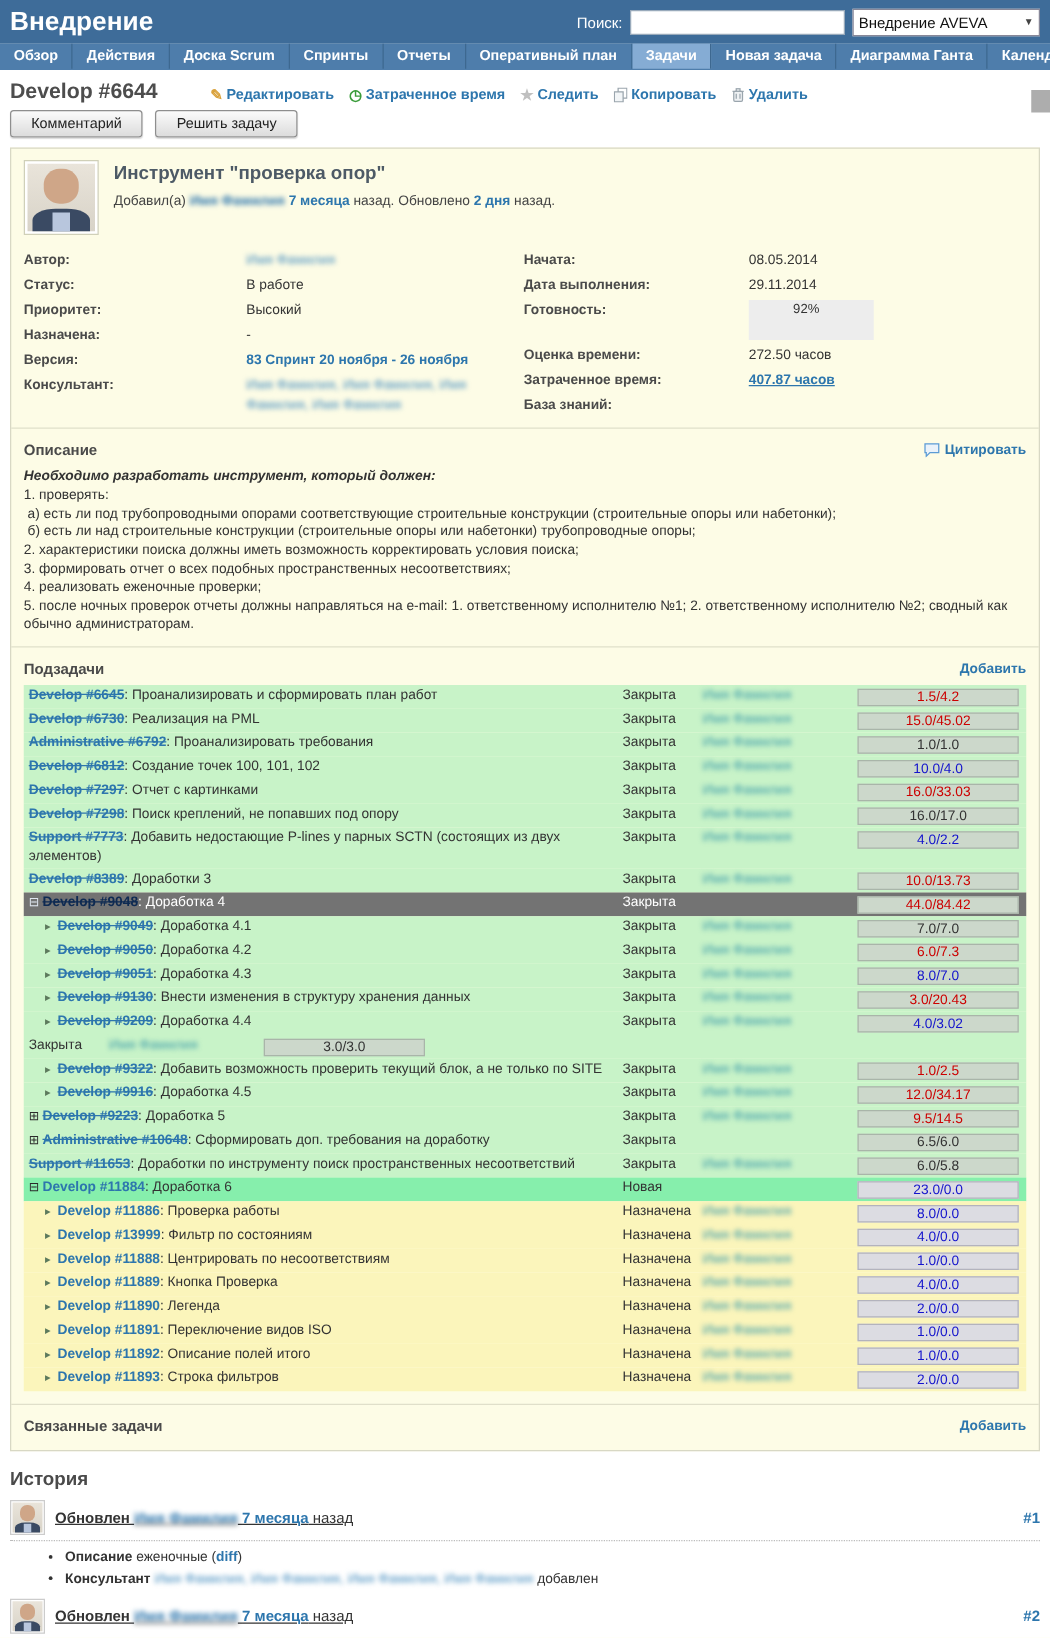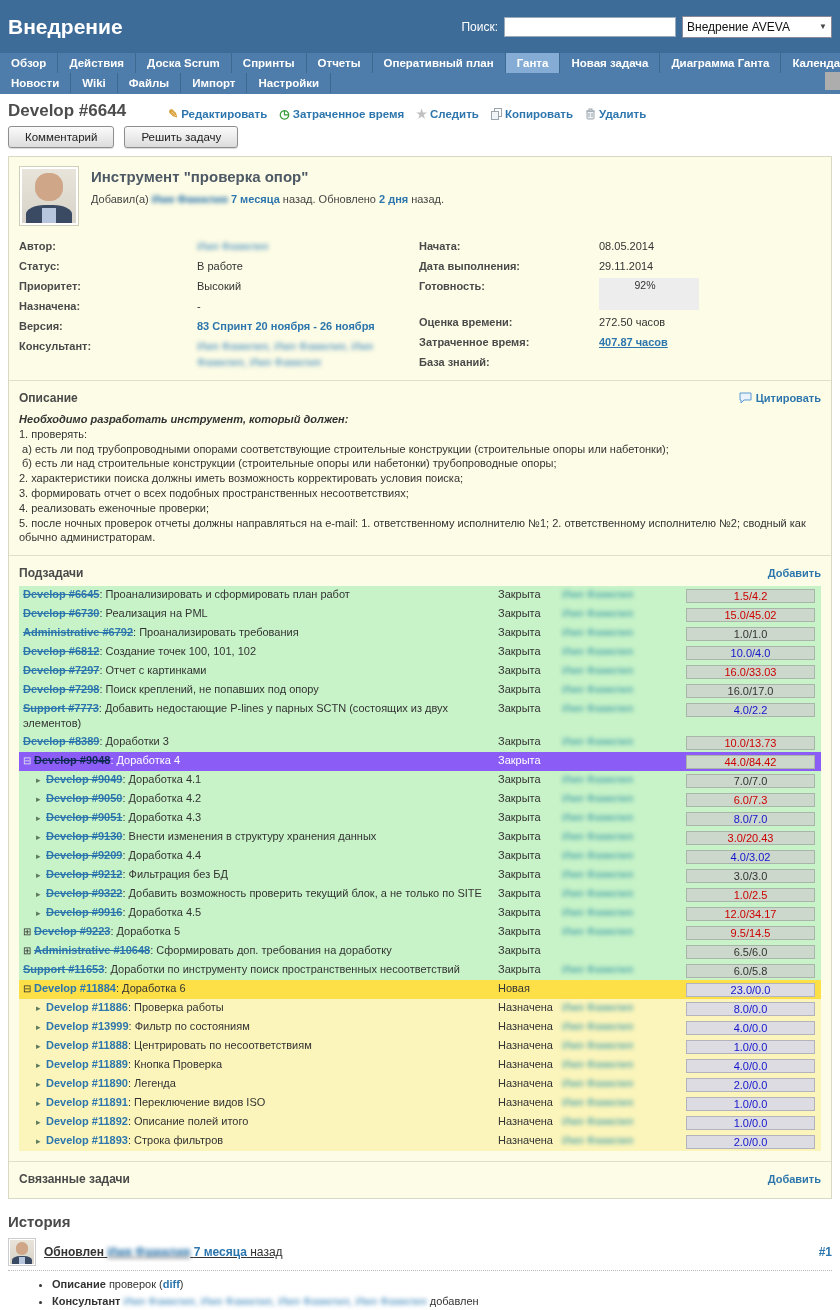--- a/index.html
+++ b/index.html
@@ -2,21 +2,21 @@
 <html><head>
 <meta charset="utf-8">
 <style>
   * { margin:0; padding:0; box-sizing:border-box; }
   html,body { width:840px; height:1310px; overflow:hidden; background:#fff;
     font-family:"Liberation Sans", sans-serif; }
   body { position:relative; font-size:11px; color:#333; }
   a { text-decoration:none; cursor:pointer; }
 
   
-  .hdr { background:#3e6c99; height:53px; display:flex; align-items:center; padding:0 8px; }
+  .hdr { background:#3e6c99; height:35px; display:flex; align-items:center; padding:0 8px; }
   .app-title { color:#fff; font-weight:bold; font-size:21px; flex:0 0 auto; }
   .hdr-right { margin-left:auto; display:flex; align-items:center; gap:6px; }
   .search-label { color:#fff; font-size:12px; }
   .search-input { width:172px; height:20px; border:1px solid #9ab; background:#fff; font-size:12px; padding:0 4px; }
   .proj-select { width:150px; height:22px; background:#fff; border:1px solid #889; font-size:12px;
     display:flex; align-items:center; padding:0 4px; color:#111; }
   .proj-select .caret { margin-left:auto; font-size:8px; color:#444; }
 
   
   .nav { background:#4e7dab; padding:0 0 1px 0; }
@@ -73,22 +73,22 @@
   .sechead a { margin-left:auto; color:#2d76ad; font-weight:bold; display:flex; align-items:center; gap:4px; }
 
   .desc { margin-top:7px; color:#333; line-height:14.8px; }
   .desc .lead { font-weight:bold; font-style:italic; }
 
   
   .subtasks { margin-top:6px; }
   .srow { display:flex; align-items:flex-start; padding:1px 4px 2px 4px; min-height:18px; }
   .srow.g  { background:#c8f3c8; }
   .srow.y  { background:#fbf5bb; }
-  .srow.po { background:#fde047; }
-  .srow.sel{ background:#8b5cf6; color:#fff; }
+  .srow.po { background:#86efac; }
+  .srow.sel{ background:#737373; color:#fff; }
   .scell-sub { flex:1 1 auto; padding-right:6px; line-height:15px; }
   .scell-status { flex:0 0 64px; line-height:15px; }
   .scell-asg { flex:0 0 122px; line-height:15px; }
   .scell-hours { flex:0 0 133px; display:flex; justify-content:center; }
   .hcell { width:129px; height:14px; margin-top:2px; background:#ccd8cb; border:1px solid #a9b5a9;
     text-align:center; font-size:11px; line-height:12.5px; }
   .y .hcell, .po .hcell { background:#dcdce2; border-color:#b3b3bd; }
   .sel .hcell { background:#ccd8cb; }
   .hr { color:#cc0000; } .hb { color:#1414cc; } .hk { color:#333; }
   .tid { font-weight:bold; color:#2d76ad; }
@@ -130,31 +130,24 @@
 </div>
 
 <div class="nav">
   <div class="nav-row" id="nav-row-0">
       <a class="tab">Обзор</a>
       <a class="tab">Действия</a>
       <a class="tab">Доска Scrum</a>
       <a class="tab">Спринты</a>
       <a class="tab">Отчеты</a>
       <a class="tab">Оперативный план</a>
-      <a class="tab active">Ганта</a>
+      <a class="tab active">Задачи</a>
       <a class="tab">Новая задача</a>
       <a class="tab">Диаграмма Ганта</a>
       <a class="tab">Календарь</a>
-    </div>
-  <div class="nav-row" id="nav-row-1">
-      <a class="tab">Новости</a>
-      <a class="tab">Wiki</a>
-      <a class="tab">Файлы</a>
-      <a class="tab">Импорт</a>
-      <a class="tab">Настройки</a>
     </div>
 </div>
 <div class="scroll-thumb"></div>
 
 <div class="content">
   <div class="title-row">
     <div class="page-title">Develop #6644</div>
     <div class="actions" id="actions">
         <a>
           <span class="aicon" style="color: rgb(217, 161, 58);">✎</span>
@@ -373,21 +366,20 @@
         </div>
         <div class="srow g">
           <div class="scell-sub lvl1"><span class="arrow">▸</span><a class="tid closed">Develop #9209</a><span>: Доработка 4.4</span></div>
           <div class="scell-status">Закрыта</div>
           <div class="scell-asg"><span class="blur blur-teal">Имя Фамилия</span></div>
           <div class="scell-hours">
             <div class="hcell hb">4.0/3.02</div>
           </div>
         </div>
         <div class="srow g">
-          <div class="scell-sub lvl1"><span class="arrow">▸</span><a class="tid closed">Develop #9212</a><span>: Фильтрация без БД</span></div>
           <div class="scell-status">Закрыта</div>
           <div class="scell-asg"><span class="blur blur-teal">Имя Фамилия</span></div>
           <div class="scell-hours">
             <div class="hcell hk">3.0/3.0</div>
           </div>
         </div>
         <div class="srow g">
           <div class="scell-sub lvl1"><span class="arrow">▸</span><a class="tid closed">Develop #9322</a><span>: Добавить возможность проверить текущий блок, а не только по SITE</span></div>
           <div class="scell-status">Закрыта</div>
           <div class="scell-asg"><span class="blur blur-teal">Имя Фамилия</span></div>
@@ -519,21 +511,21 @@
             <div class="photo">
               <div class="head"></div>
               <div class="body"></div>
               <div class="shirt"></div>
             </div>
           </div>
           <div class="txt"><span style="font-weight: bold;">Обновлен </span><a class="blur blur-blue">Имя Фамилия</a><span> </span><a>7 месяца</a><span> назад</span></div>
           <a class="hnum">#1</a>
         </div>
         <ul class="hbullets">
-          <li><span style="font-weight: bold;">Описание</span><span> проверок (</span><a>diff</a><span>)</span></li>
+          <li><span style="font-weight: bold;">Описание</span><span> еженочные (</span><a>diff</a><span>)</span></li>
           <li><span style="font-weight: bold;">Консультант</span><span> </span><span class="blur blur-blue">Имя Фамилия, Имя Фамилия, Имя Фамилия, Имя Фамилия</span><span> добавлен</span></li>
         </ul>
       </div>
       <div class="hentry">
         <div class="hhead">
           <div class="avatar-sm">
             <div class="photo">
               <div class="head"></div>
               <div class="body"></div>
               <div class="shirt"></div>

